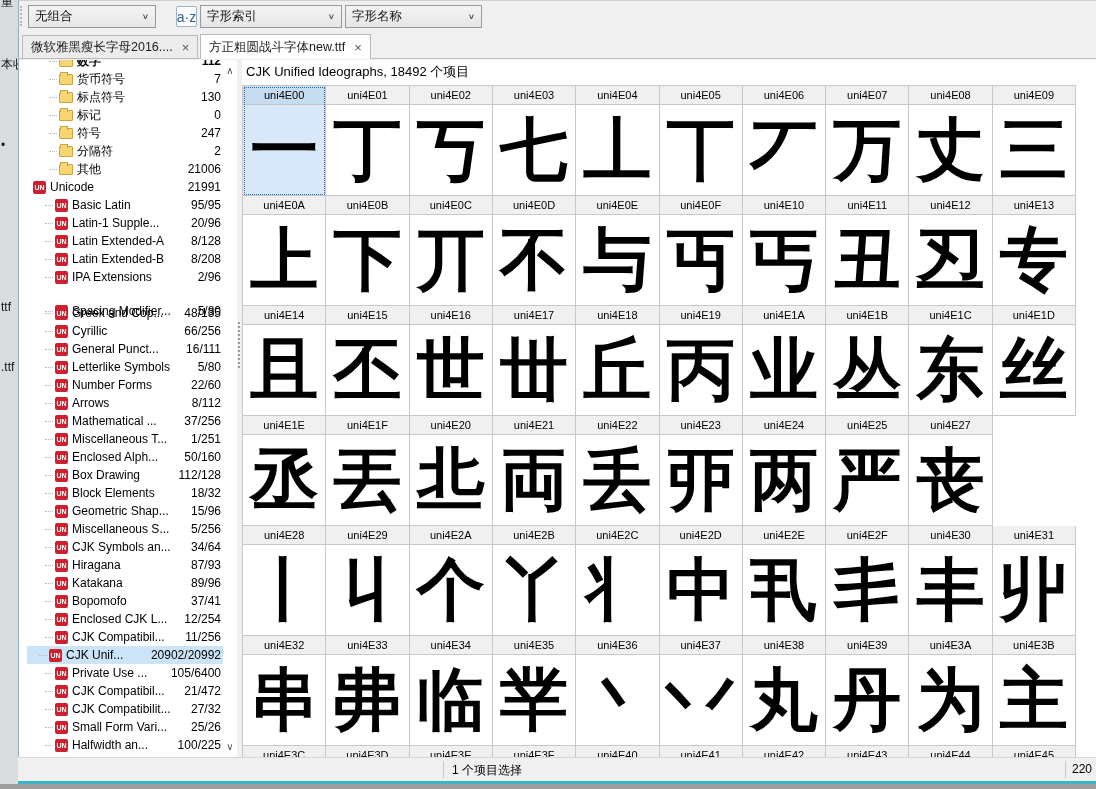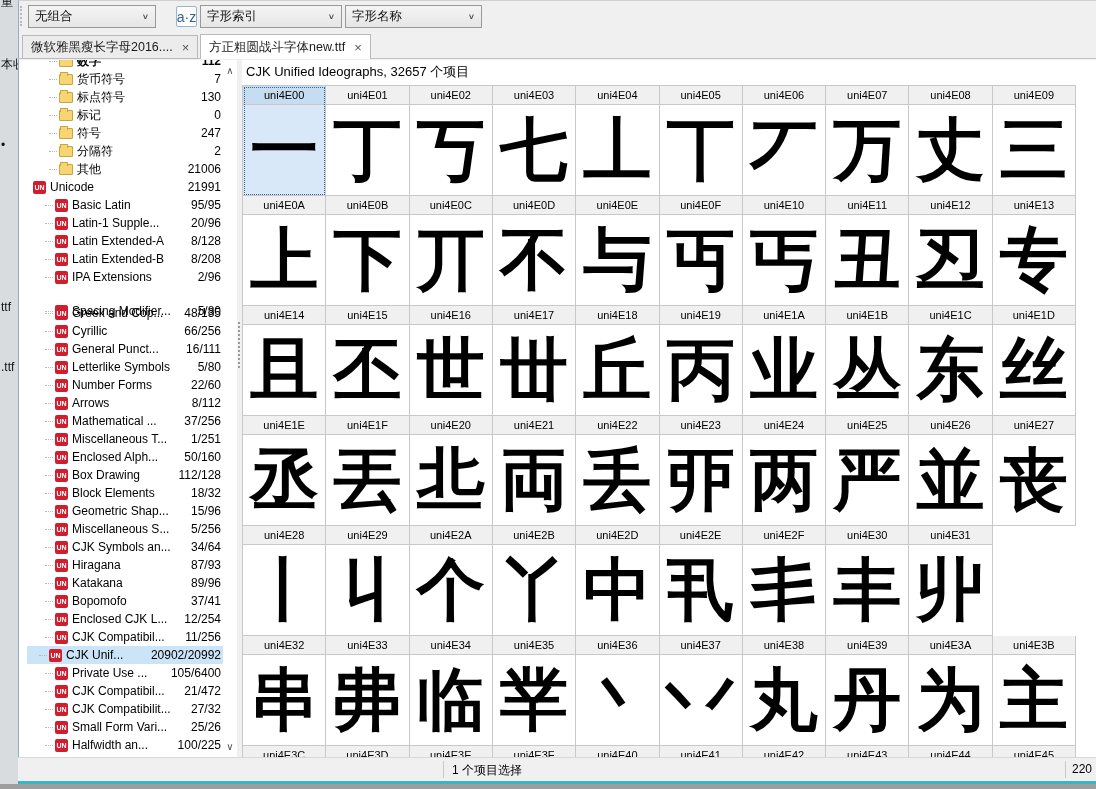--- a/index.html
+++ b/index.html
@@ -346,21 +346,21 @@
           <span class="uni-ic">UN</span>
           <span class="lbl">Halfwidth an...</span>
           <span class="cnt">100/225</span>
         </div>
       </div>
     <div class="scroll-arrow" style="top:2px;">∧</div>
     <div class="scroll-arrow" style="top:678px;">∨</div>
     <div id="splitter">
         <div class="handle"></div>
       </div>
-    <div id="caption">CJK Unified Ideographs, 32657 个项目</div>
+    <div id="caption">CJK Unified Ideographs, 18492 个项目</div>
     <div id="glyph-table">
         <div class="g-row">
           <div class="g-cell sel">
             <div class="g-head">uni4E00</div>
             <div class="g-body">
               <span class="g-glyph">一</span>
             </div>
           </div>
           <div class="g-cell">
             <div class="g-head">uni4E01</div>
@@ -584,26 +584,20 @@
               <span class="g-glyph">两</span>
             </div>
           </div>
           <div class="g-cell">
             <div class="g-head">uni4E25</div>
             <div class="g-body">
               <span class="g-glyph">严</span>
             </div>
           </div>
           <div class="g-cell">
-            <div class="g-head">uni4E26</div>
-            <div class="g-body">
-              <span class="g-glyph">並</span>
-            </div>
-          </div>
-          <div class="g-cell">
             <div class="g-head">uni4E27</div>
             <div class="g-body">
               <span class="g-glyph">丧</span>
             </div>
           </div>
         </div>
         <div class="g-row">
           <div class="g-cell">
             <div class="g-head">uni4E28</div>
             <div class="g-body">
@@ -619,20 +613,26 @@
           <div class="g-cell">
             <div class="g-head">uni4E2A</div>
             <div class="g-body">
               <span class="g-glyph">个</span>
             </div>
           </div>
           <div class="g-cell">
             <div class="g-head">uni4E2B</div>
             <div class="g-body">
               <span class="g-glyph">丫</span>
+            </div>
+          </div>
+          <div class="g-cell">
+            <div class="g-head">uni4E2C</div>
+            <div class="g-body">
+              <span class="g-glyph">丬</span>
             </div>
           </div>
           <div class="g-cell">
             <div class="g-head">uni4E2D</div>
             <div class="g-body">
               <span class="g-glyph">中</span>
             </div>
           </div>
           <div class="g-cell">
             <div class="g-head">uni4E2E</div>

